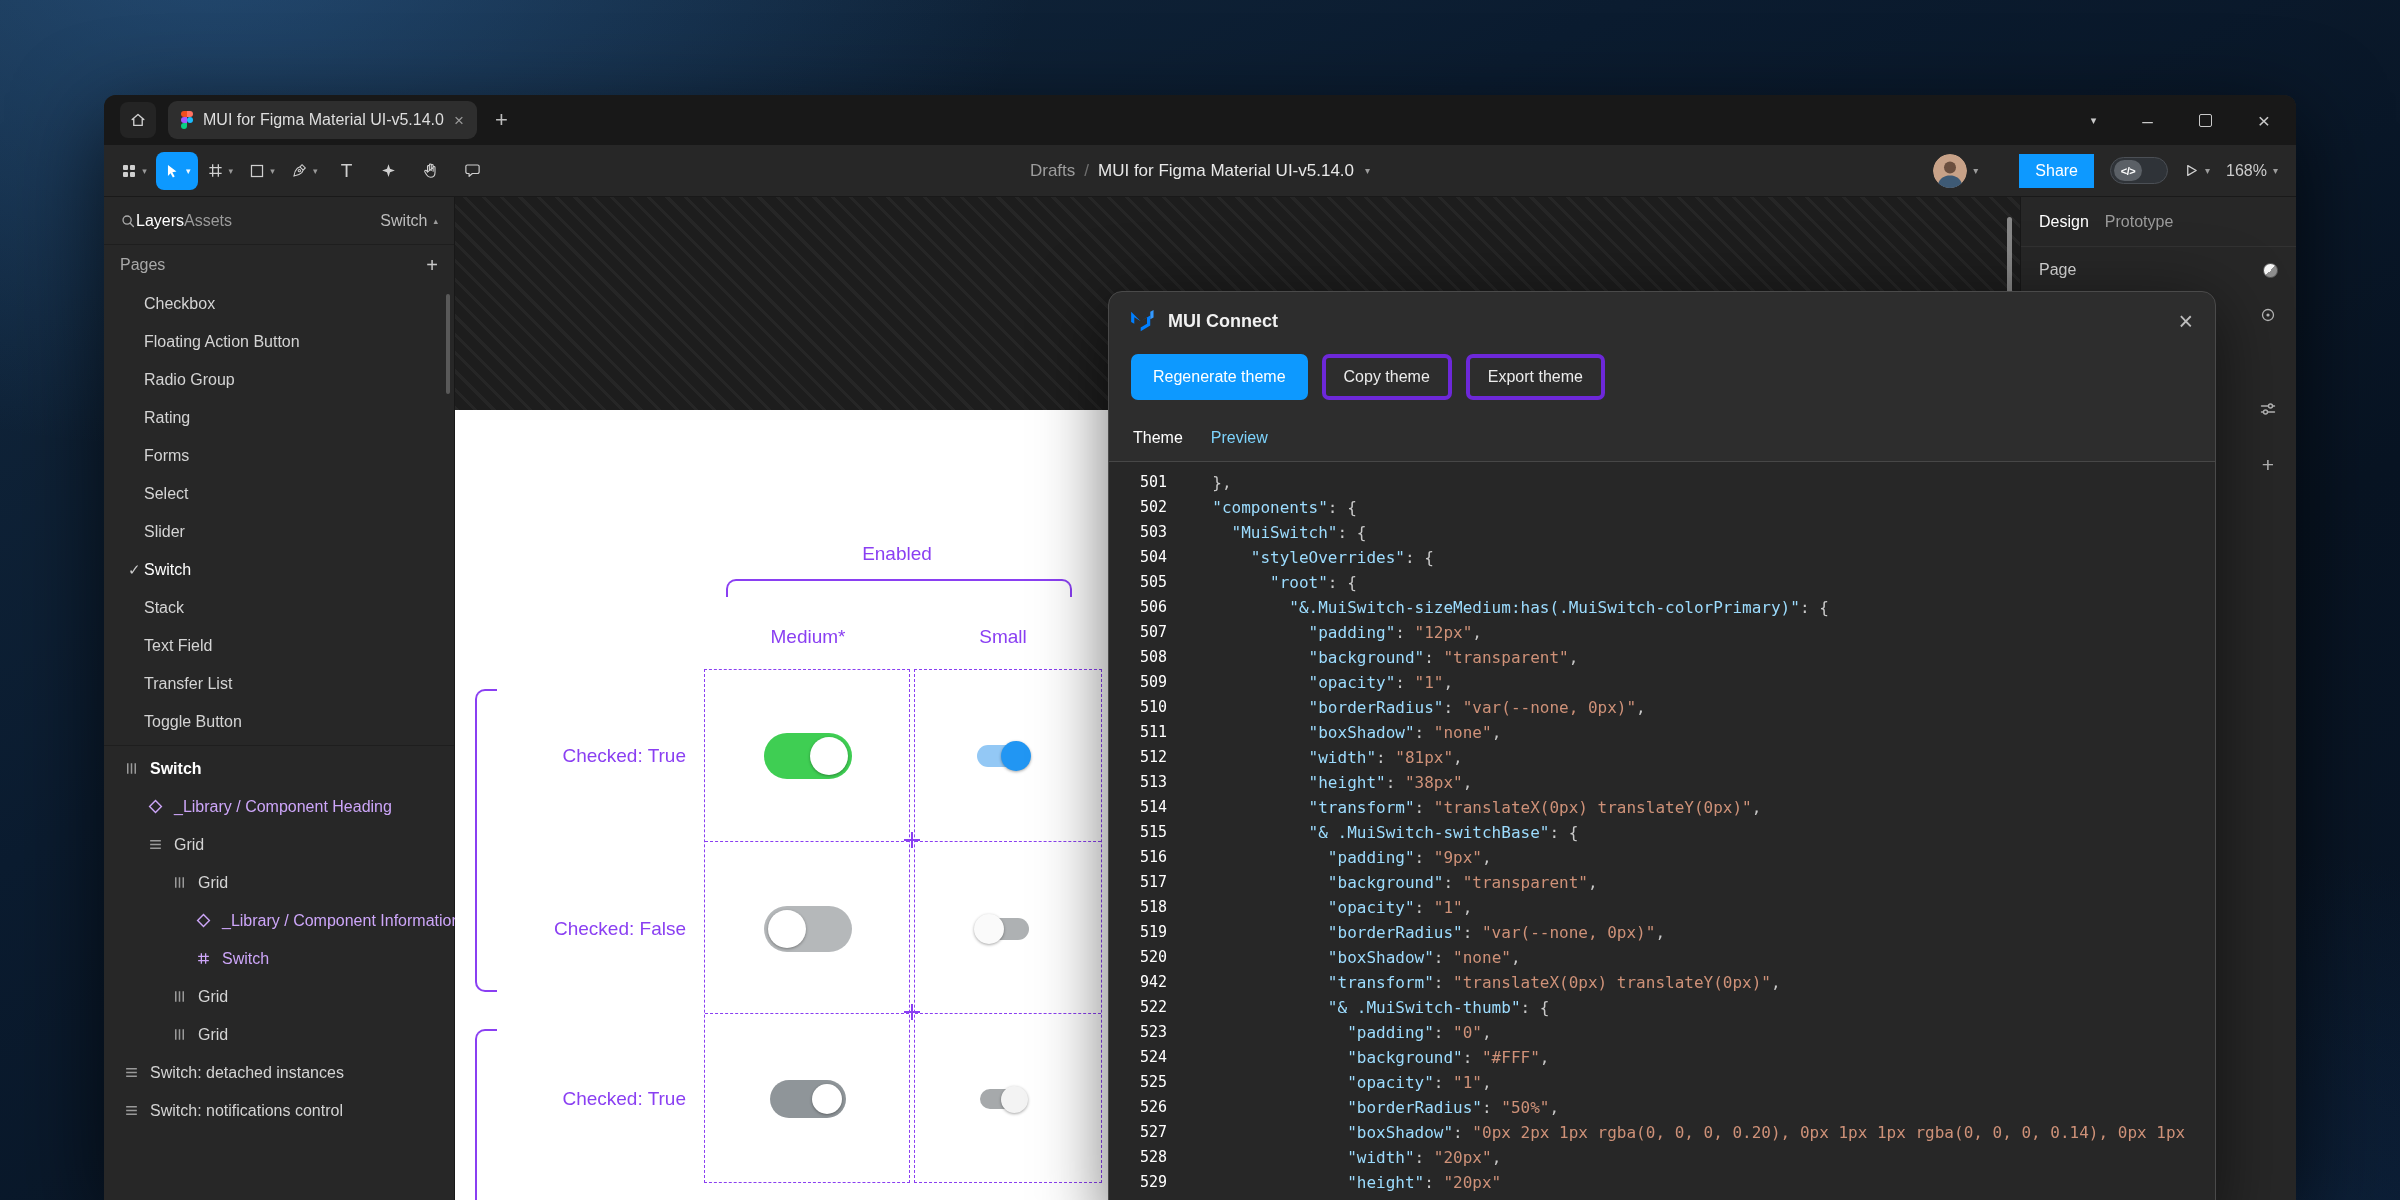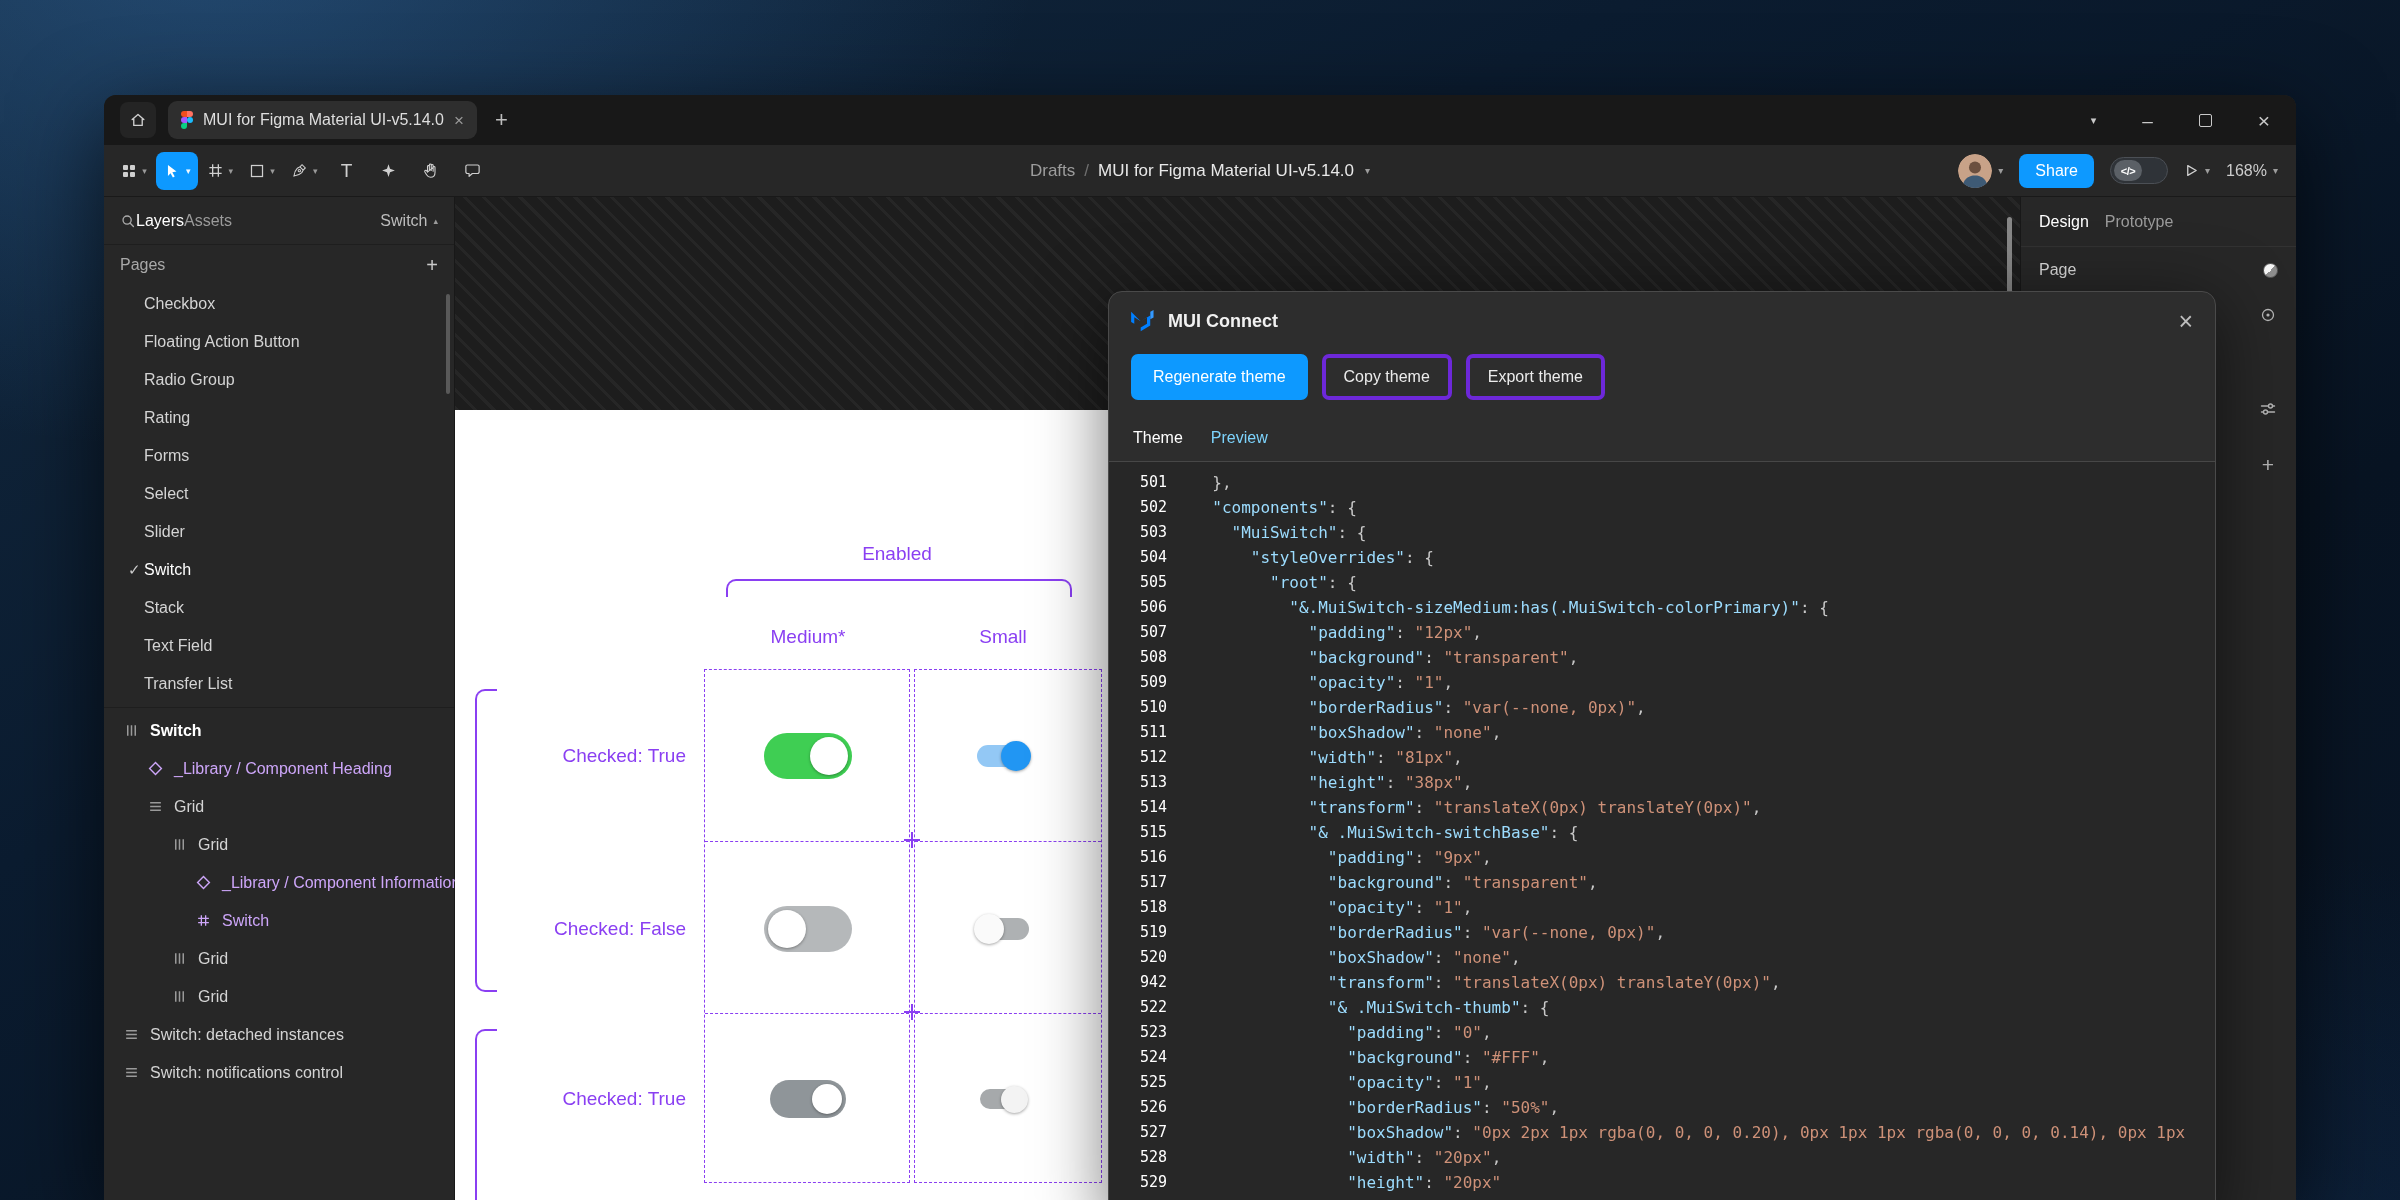--- a/index.html
+++ b/index.html
@@ -36,21 +36,21 @@
   .tool .chev{font-size:9px;color:#9a9a9a;}
   .tool.active{background:var(--figma-blue);}
   .tool.active .chev{color:rgba(255,255,255,.95);}
   .tglyph{font-size:19px;font-weight:500;color:#cfcfcf;}
   .breadcrumb{position:absolute;left:50%;top:0;height:100%;transform:translateX(-50%);display:flex;align-items:center;gap:9px;font-size:17px;white-space:nowrap;}
   .bc-folder{color:#9d9d9d;} .bc-sep{color:#6f6f6f;} .bc-file{color:#e8e8e8;} .bc-chev{color:#9d9d9d;font-size:10px;margin-left:2px;}
   .tb-right{position:absolute;right:0;top:0;height:100%;display:flex;align-items:center;gap:16px;padding-right:18px;}
   .avatar-group{display:flex;align-items:center;gap:6px;}
   .avatar{width:34px;height:34px;border-radius:50%;overflow:hidden;}
   .mini-chev{font-size:10px;color:#9d9d9d;}
-  .share-btn{height:34px;padding:0 16px;border:none;border-radius:8px;background:var(--figma-blue);color:#fff;font-size:16px;font-family:inherit;}
+  .share-btn{height:34px;padding:0 16px;border:none;border-radius:0;background:var(--figma-blue);color:#fff;font-size:16px;font-family:inherit;margin-left:25px;}
   .dev-toggle{width:58px;height:27px;border-radius:14px;background:#2f3338;border:1px solid #4b4f55;position:relative;display:flex;align-items:center;}
   .dev-knob{width:28px;height:21px;border-radius:11px;background:#5b6066;margin-left:3px;display:flex;align-items:center;justify-content:center;color:#fff;font-size:11px;font-weight:600;letter-spacing:-.5px;}
   .play-group,.zoom-group{display:flex;align-items:center;gap:6px;color:#ccc;font-size:16px;}
   
   .main{position:absolute;left:0;top:102px;right:0;bottom:0;}
   
   .left-panel{position:absolute;left:0;top:0;bottom:0;width:351px;background:#272727;border-right:1px solid #181818;}
   .lp-header{height:48px;display:flex;align-items:center;padding:0 16px;border-bottom:1px solid #1e1e1e;}
   .lp-tab{font-size:16px;color:#9b9b9b;}
   .lp-tab.active{color:#fff;font-weight:500;}
@@ -344,20 +344,24 @@
               <span class="plabel">Stack</span>
             </div>
             <div class="page-row">
               <span class="pcheck"></span>
               <span class="plabel">Text Field</span>
             </div>
             <div class="page-row">
               <span class="pcheck"></span>
               <span class="plabel">Transfer List</span>
             </div>
+            <div class="page-row">
+              <span class="pcheck"></span>
+              <span class="plabel">Toggle Button</span>
+            </div>
           </div>
         <div class="pages-scrollbar"></div>
         <div id="layers-list" class="layers-list">
             <div class="layer-row emphasis" style="padding-left: 20px;">
               <span class="licon">
                 <svg viewBox="0 0 14 14" width="15" height="15">
                   <path d="M3.5 2v10M7 2v10M10.5 2v10" stroke="currentColor" stroke-width="1.4"></path>
                 </svg>
               </span>
               <span class="llabel">Switch</span>

